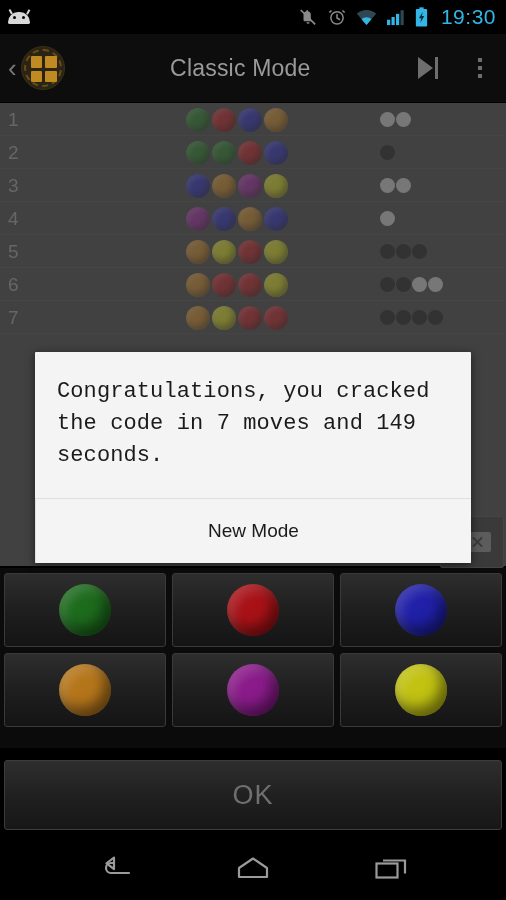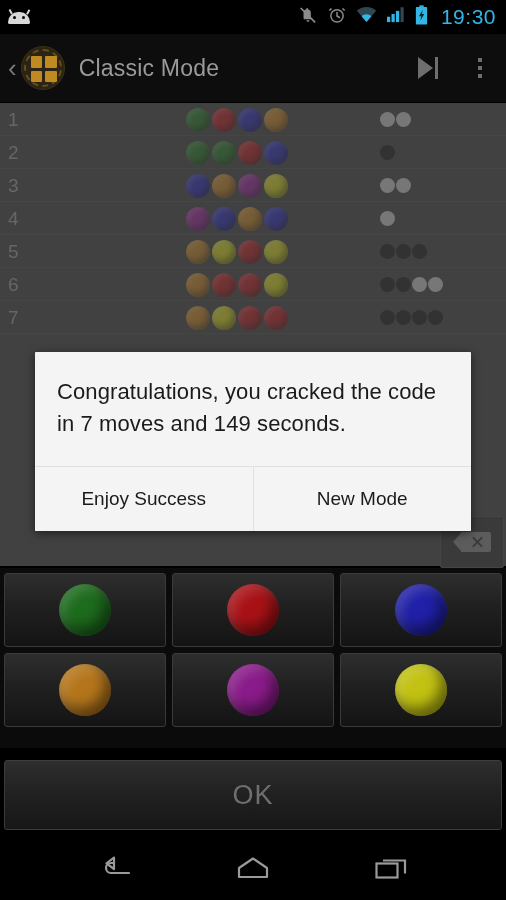--- a/index.html
+++ b/index.html
@@ -11,21 +11,21 @@
     -webkit-font-smoothing:antialiased;
   }
 
   
   .statusbar{
     position:absolute; top:0; left:0; width:506px; height:34px;
     background:#000; display:flex; align-items:center;
     padding:0 10px 0 8px;
   }
   .sb-left{ display:flex; align-items:center; flex:1; }
-  .sb-right{ display:flex; gap:9px; }
+  .sb-right{ display:flex; align-items:center; gap:9px; }
   .sb-time{
     color:#33b5e5; font-size:21px; letter-spacing:.5px;
     margin-left:4px; font-weight:400;
   }
   .droid{ width:22px; height:15px; position:relative; }
   .droid-head{
     position:absolute; left:0; top:2px; width:22px; height:12px;
     background:#d8d8d8; border-radius:11px 11px 2px 2px;
   }
   .droid-eye{
@@ -57,21 +57,21 @@
     display:grid; grid-template-columns:1fr 1fr; grid-template-rows:1fr 1fr;
     gap:3px;
   }
   .ab-icon-grid i{ background:#c08a22; display:block; border-radius:1px; }
   .ab-icon-ring{
     position:absolute; inset:2px; border-radius:50%;
     border:2px dashed #7a5c18; opacity:.75;
   }
   .ab-title{
     color:#9a9a9a; font-size:23px; margin-left:14px; flex:1;
-    font-weight:400; letter-spacing:.2px;
+    font-weight:400; letter-spacing:.2px;text-align:center;
   }
   .ab-action{
     width:52px; height:69px; display:flex; align-items:center;
     justify-content:center;
   }
   .ico-skip{ position:relative; width:20px; height:22px; }
   .ico-skip .tri{
     position:absolute; left:0; top:0;
     width:0; height:0; border-top:11px solid transparent;
     border-bottom:11px solid transparent; border-left:15px solid #6e6e6e;
@@ -183,21 +183,21 @@
 
   
   .dialog{
     position:absolute; left:35px; top:352px; width:436px;
     background:#f4f4f4; border-radius:1px;
     box-shadow:0 2px 10px rgba(0,0,0,.55);
     overflow:hidden;
   }
   .dlg-msg{
     padding:24px 22px 26px 22px; color:#1b1b1b;
-    font-size:22px; line-height:32px; letter-spacing:.1px;
+    font-size:22px; line-height:32px; letter-spacing:.1px;font-family:Liberation Mono, monospace;
   }
   .dlg-sep{ height:1px; background:#e0e0e0; }
   .dlg-btns{ display:flex; height:64px; }
   .dlg-btn{
     flex:1; display:flex; align-items:center; justify-content:center;
     color:#1b1b1b; font-size:19px; background:#f4f4f4;
   }
   .dlg-vsep{ width:1px; background:#e0e0e0; }
 </style>
 </head>
@@ -423,17 +423,16 @@
       <rect x="2.5" y="8.5" width="21" height="14" stroke="#9a9a9a" stroke-width="2.2" fill="none"></rect>
       <path d="M9 5.5h22v13" stroke="#9a9a9a" stroke-width="2.2" fill="none"></path>
     </svg>
   </span>
 </div>
 
 <div class="dialog">
   <div class="dlg-msg">Congratulations, you cracked the code in 7 moves and 149 seconds.</div>
   <div class="dlg-sep"></div>
   <div class="dlg-btns">
-    <div class="dlg-btn">Enjoy Success</div>
     <div class="dlg-vsep"></div>
     <div class="dlg-btn">New Mode</div>
   </div>
 </div>
 
 </body></html>

